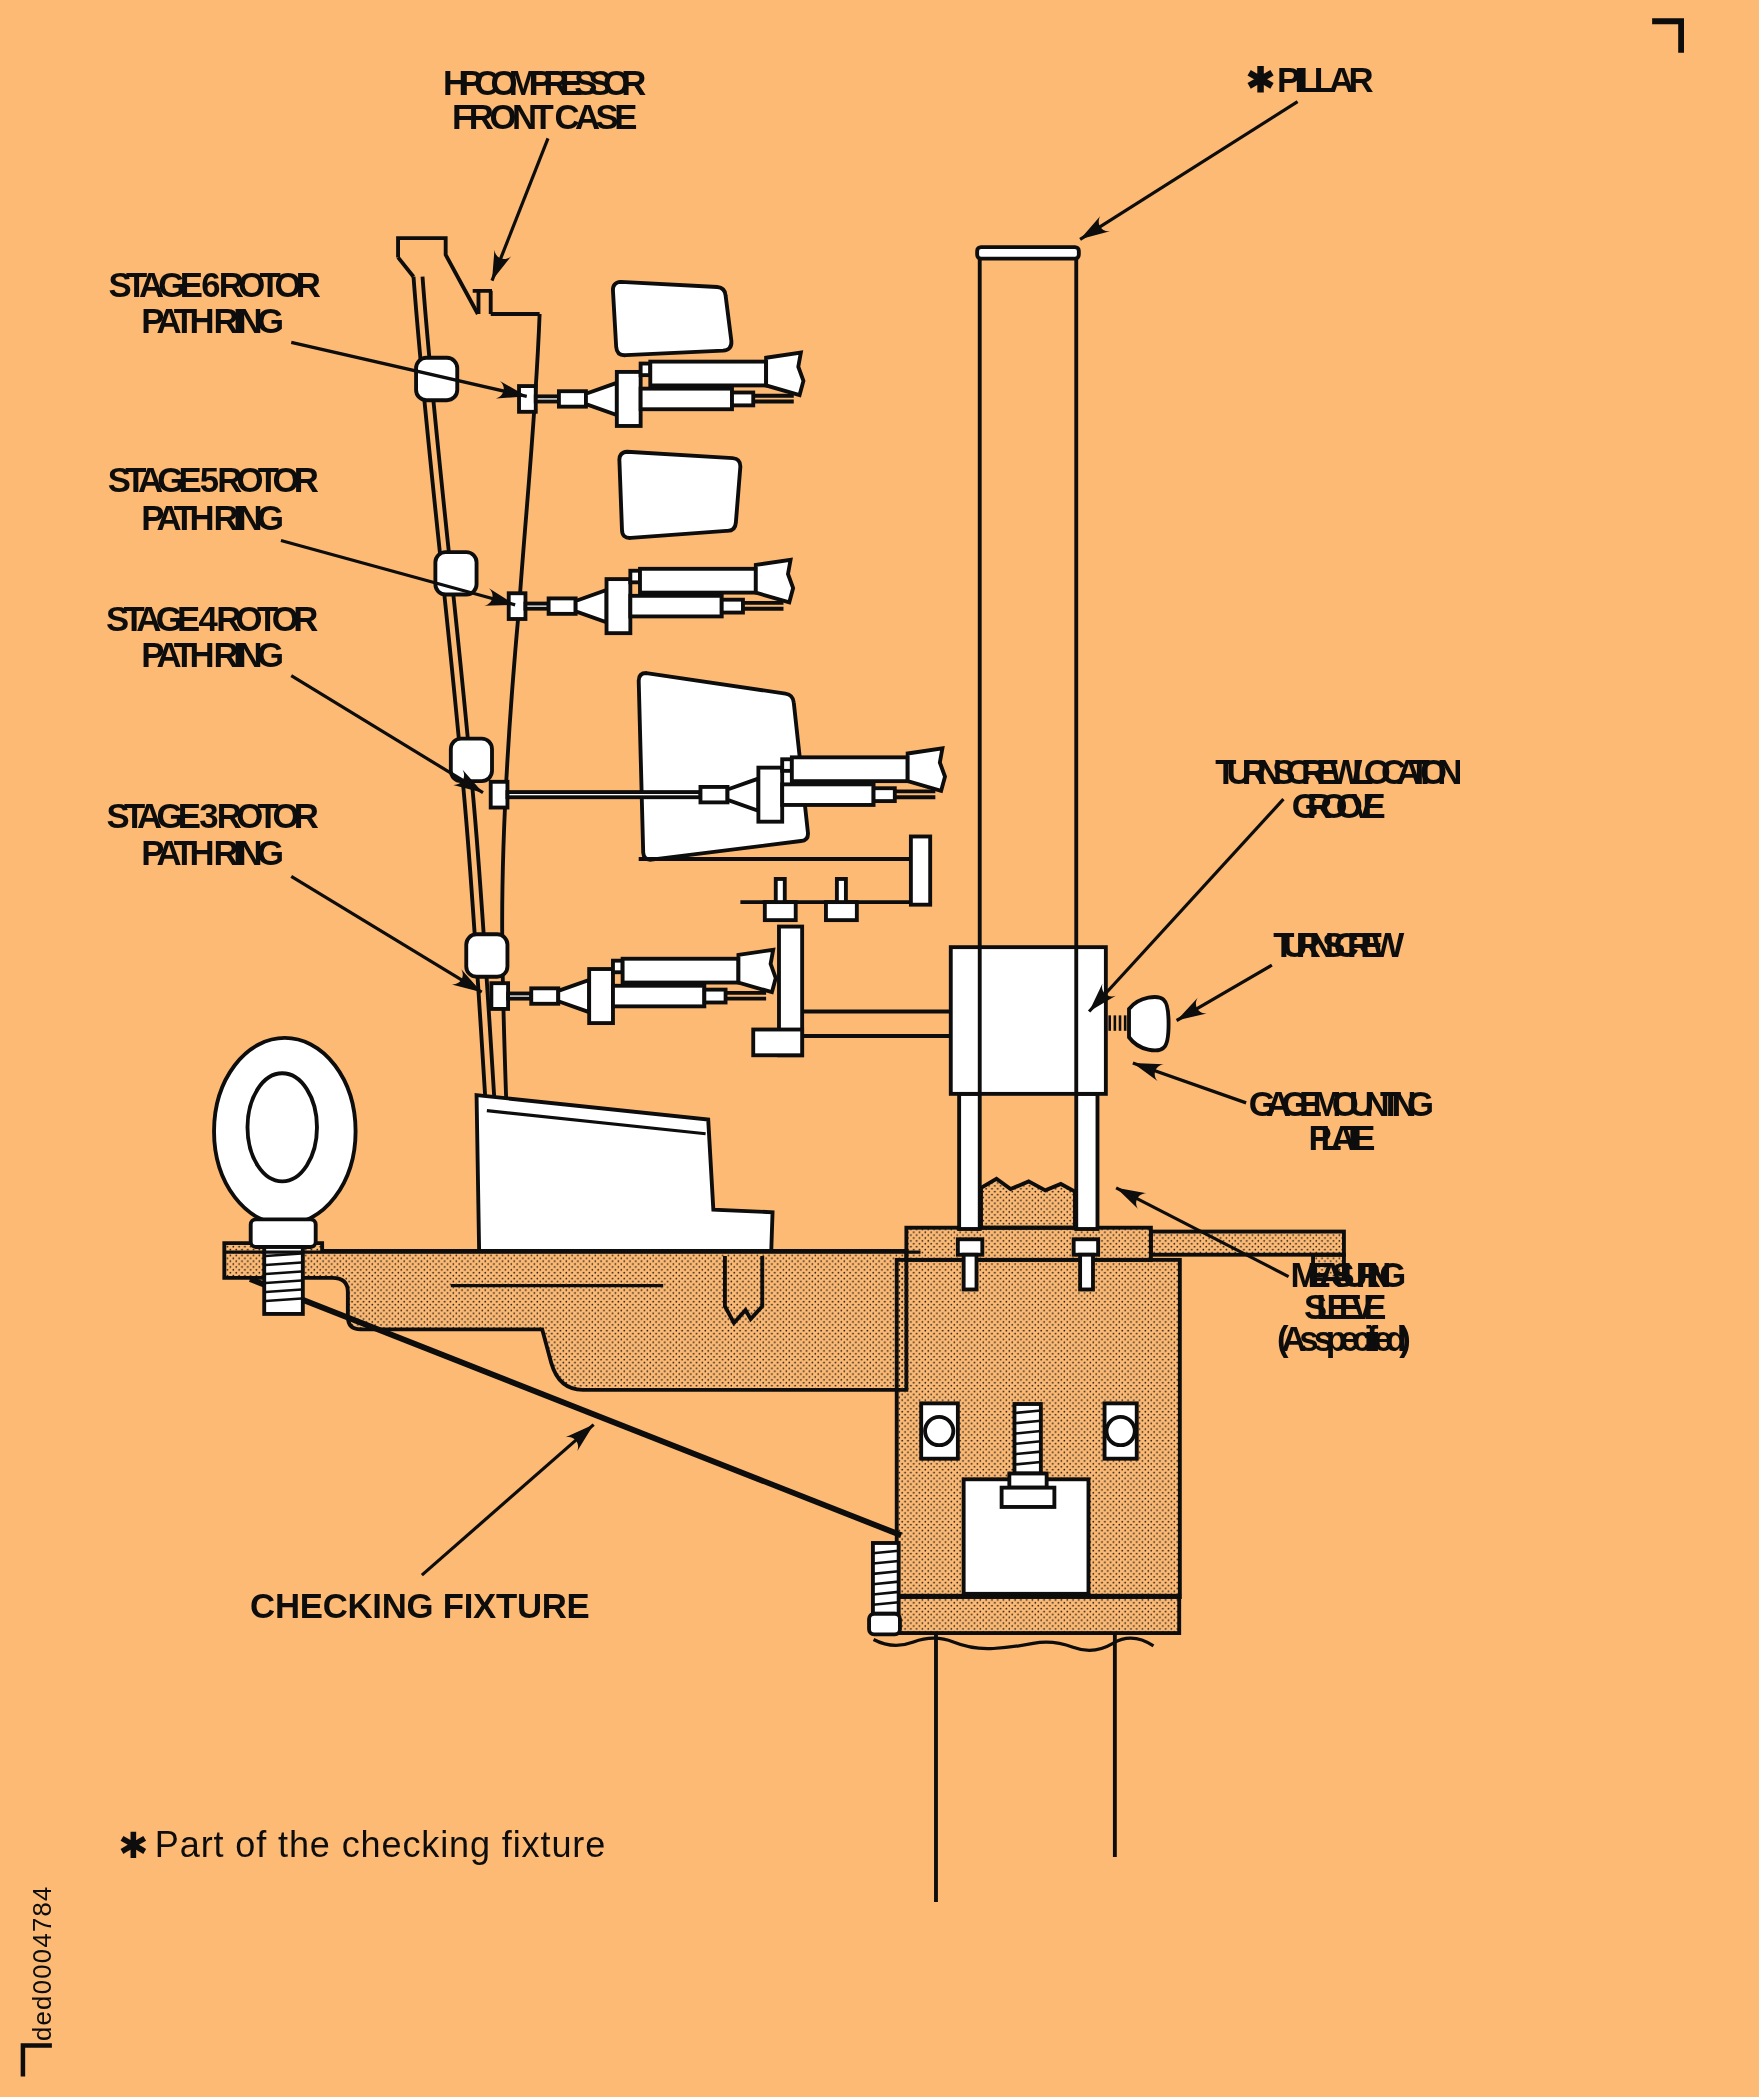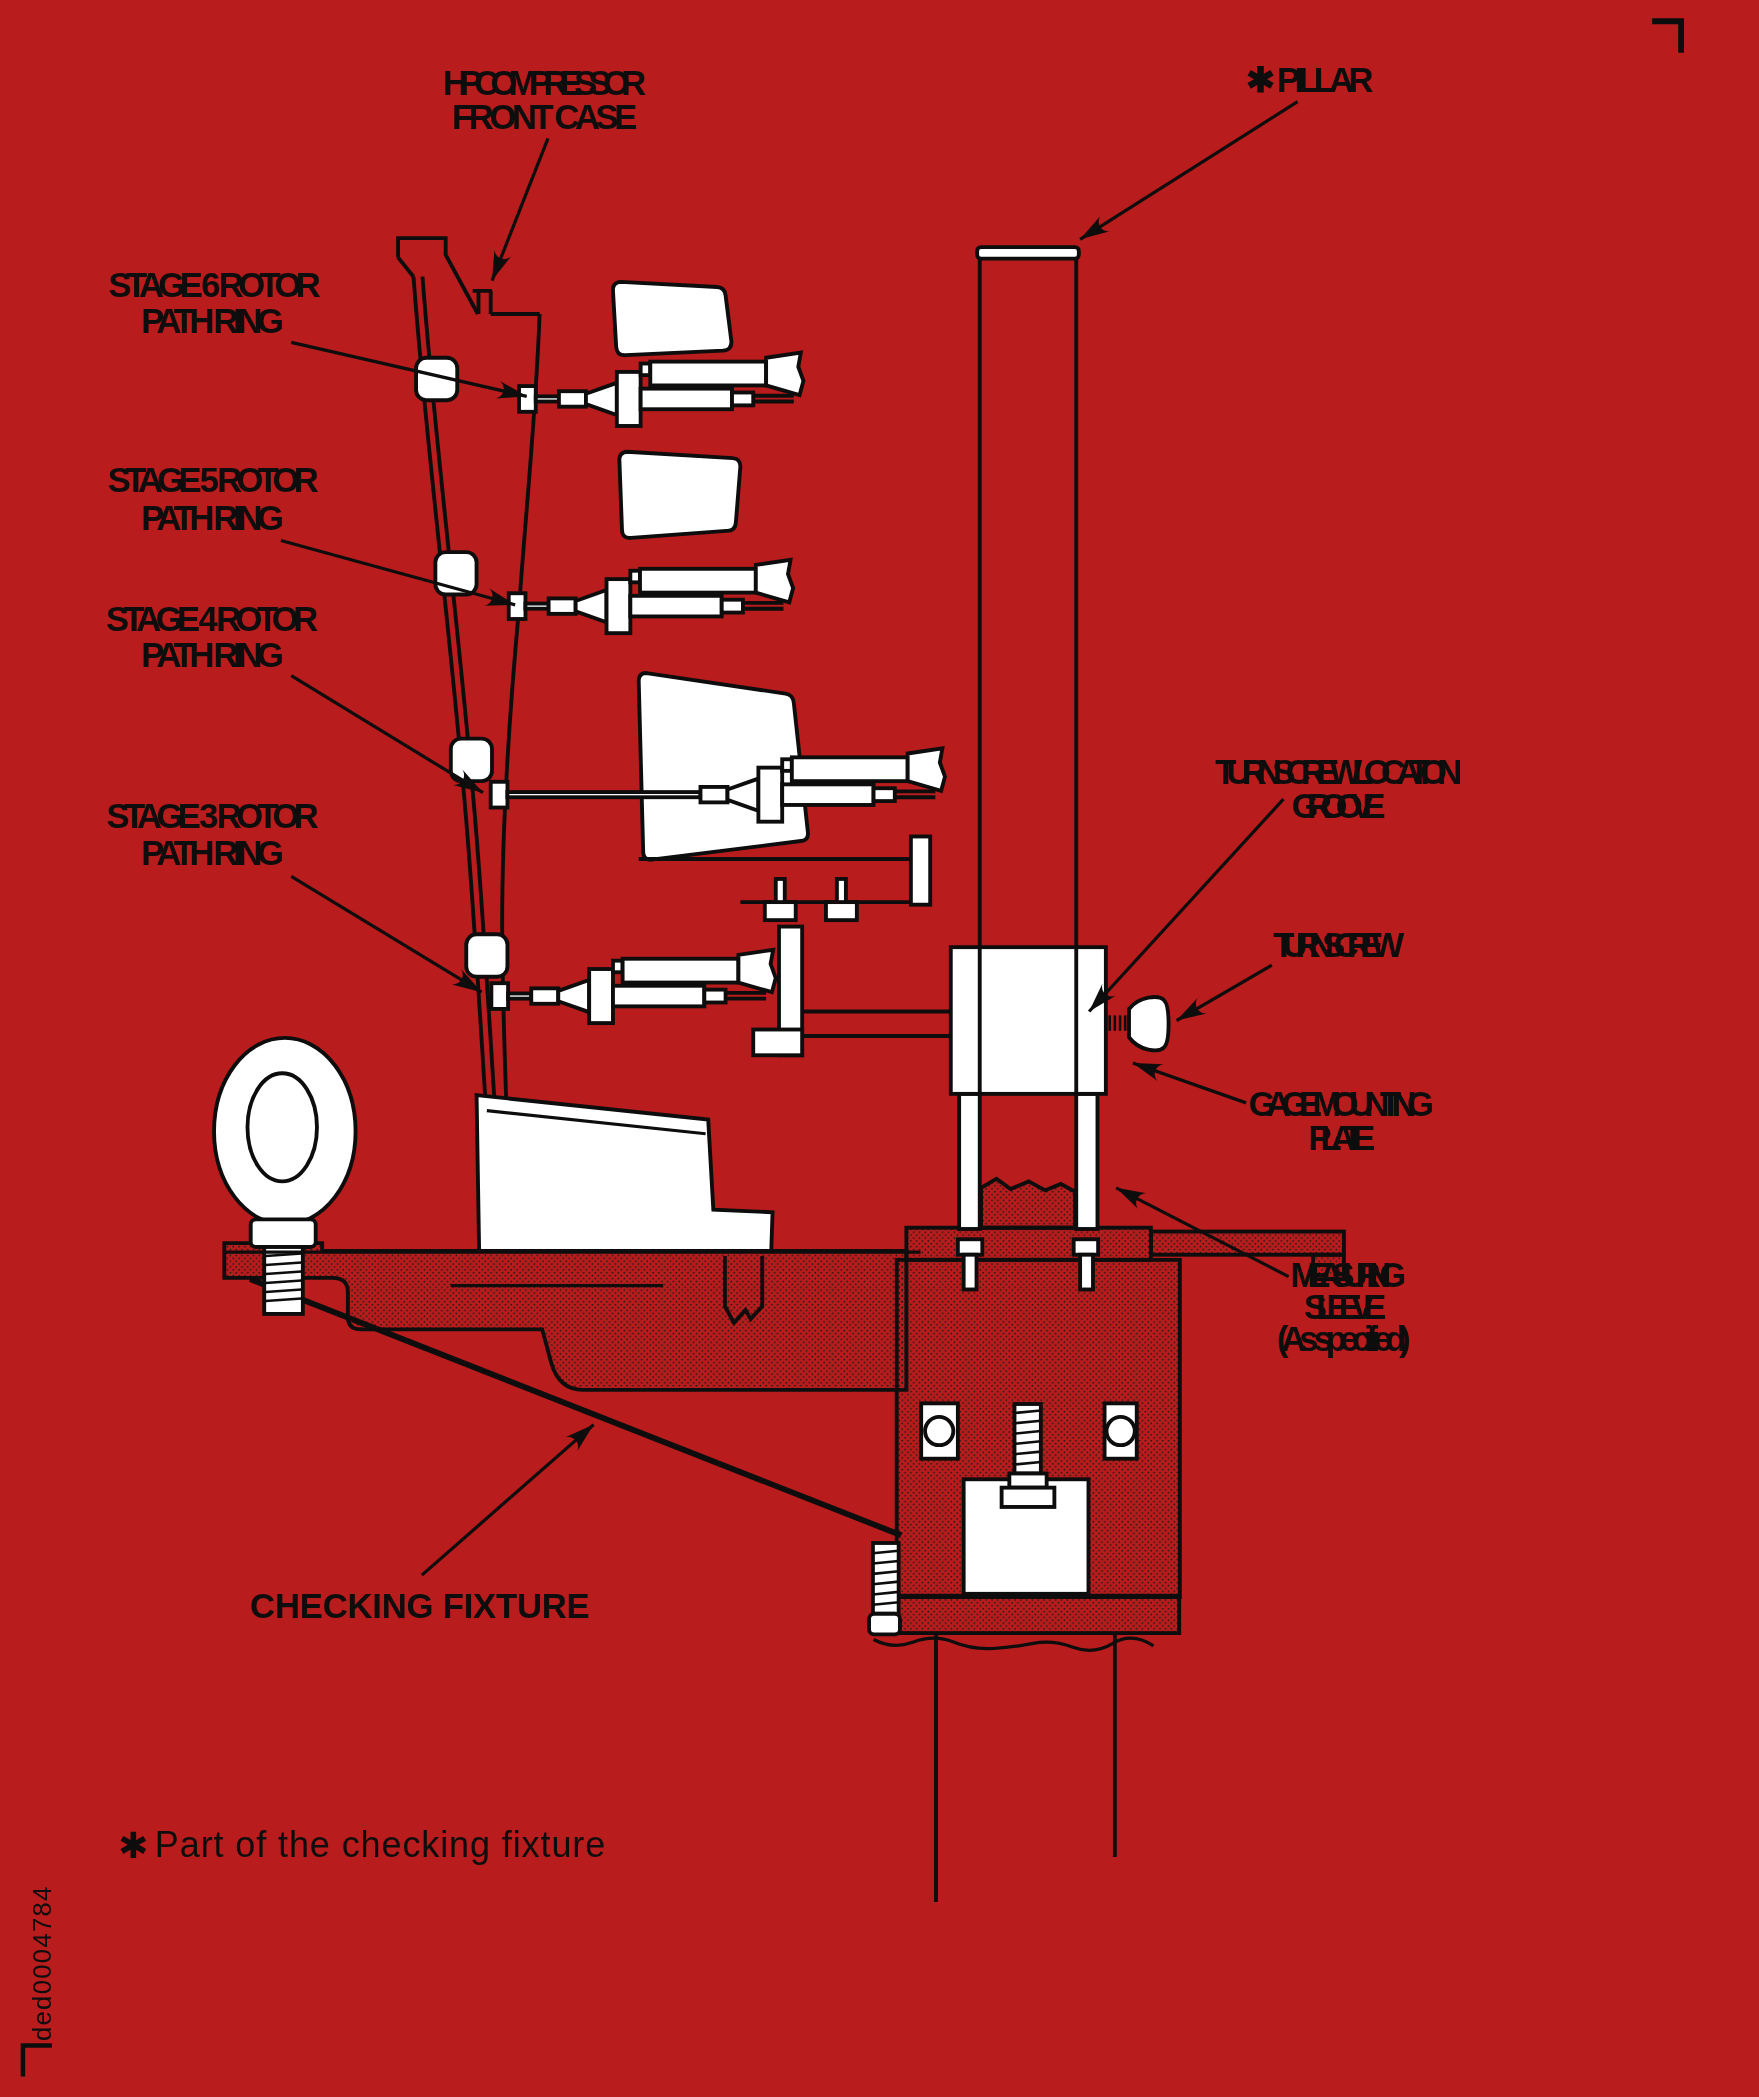--- a/index.html
+++ b/index.html
@@ -1,16 +1,16 @@
 <!DOCTYPE html>
 <html style="font-size:10.3px"><head>
 <meta charset="utf-8">
 <style>
   html,body{margin:0;padding:0;background:#e8e8e8;}
-  .page{position:relative;width:1760px;height:2097px;background:#b91c1c;overflow:hidden;
+  .page{position:relative;width:1760px;height:2097px;background:#fdba74;overflow:hidden;
         font-family:"Liberation Sans", sans-serif;}
   svg{position:absolute;inset:0;}
   text{fill:#0d0d0d;}
   .lbl{font-size:54px;font-weight:700;letter-spacing:0px;}
   .note{font-size:56px;font-weight:400;}
   .doc{font-size:40px;font-weight:400;}
   .ln{stroke:#0d0d0d;stroke-width:6;fill:none;}
   .thin{stroke:#0d0d0d;stroke-width:5;fill:none;}
   .thk{stroke:#0d0d0d;stroke-width:9;fill:none;}
   .wh{fill:#ffffff;stroke:#0d0d0d;stroke-width:6;}

